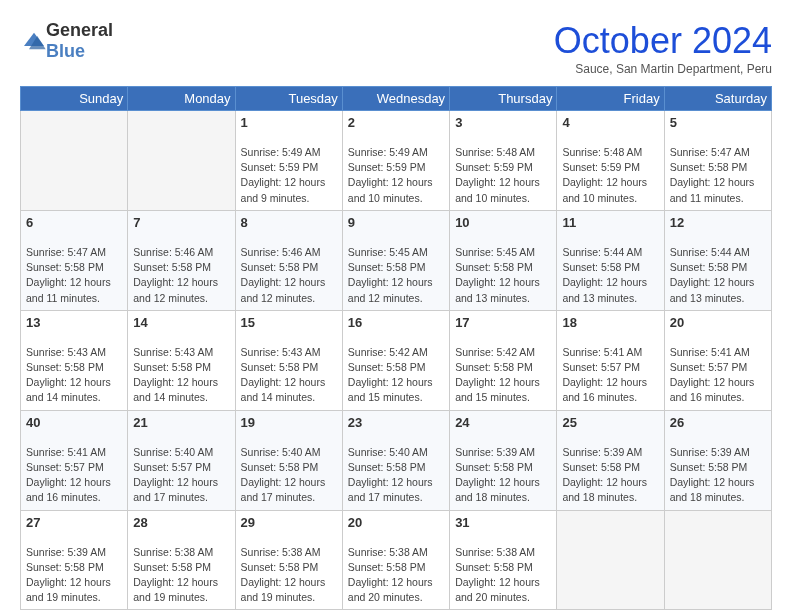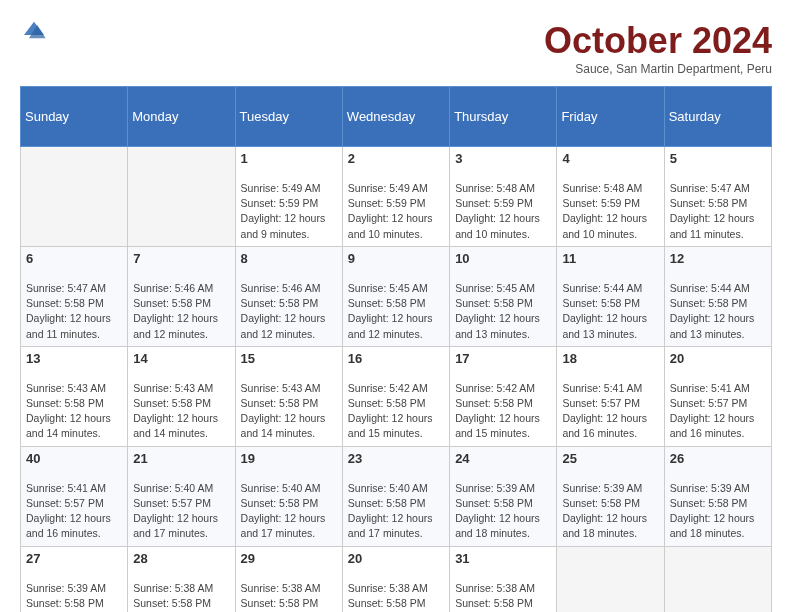--- a/index.html
+++ b/index.html
@@ -34,38 +34,38 @@
     .logo-icon {
       width: 24px;
       height: 20px;
       margin-left: 2px;
     }
     .title-area {
       text-align: right;
     }
     .month-title {
       font-size: 36px;
-      font-weight: bold;
-      color: #7f1d1d;
+      font-weight: normal;
+      color: #1d4ed8;
     }
     .subtitle {
       font-size: 12px;
       color: #555;
     }
     .calendar {
       width: 100%;
       border-collapse: collapse;
       border: 1px solid #ccc;
     }
     .calendar th {
       background-color: #3a6fba;
       color: #fff;
       font-size: 13px;
-      padding: 22px 4px;
-      text-align: left;
+      padding: 4px 4px;
+      text-align: right;
       border: 1px solid #5a8fd0;
       font-weight: normal;
     }
     .calendar td {
       width: calc(100% / 7);
       vertical-align: top;
       padding: 4px 5px;
       border: 1px solid #ccc;
       background: #fff;
       min-height: 90px;
@@ -94,20 +94,24 @@
   </style>
 </head>
 <body>
 
 <div class="header-area">
   <div class="logo">
     <svg class="logo-icon" viewBox="0 0 28 24">
       <polygon points="14,2 26,18 2,18" fill="#4a7fc1"></polygon>
       <polygon points="18,6 28,22 8,22" fill="#2a5fa0" opacity="0.7"></polygon>
     </svg>
+    <div>
+      <span class="logo-text-general">General</span><br>
+      <span class="logo-text-blue">Blue</span>
+    </div>
   </div>
   <div class="title-area">
     <div class="month-title">October 2024</div>
     <div class="subtitle">Sauce, San Martin Department, Peru</div>
   </div>
 </div>
 
 <table class="calendar">
   <thead>
     <tr>

